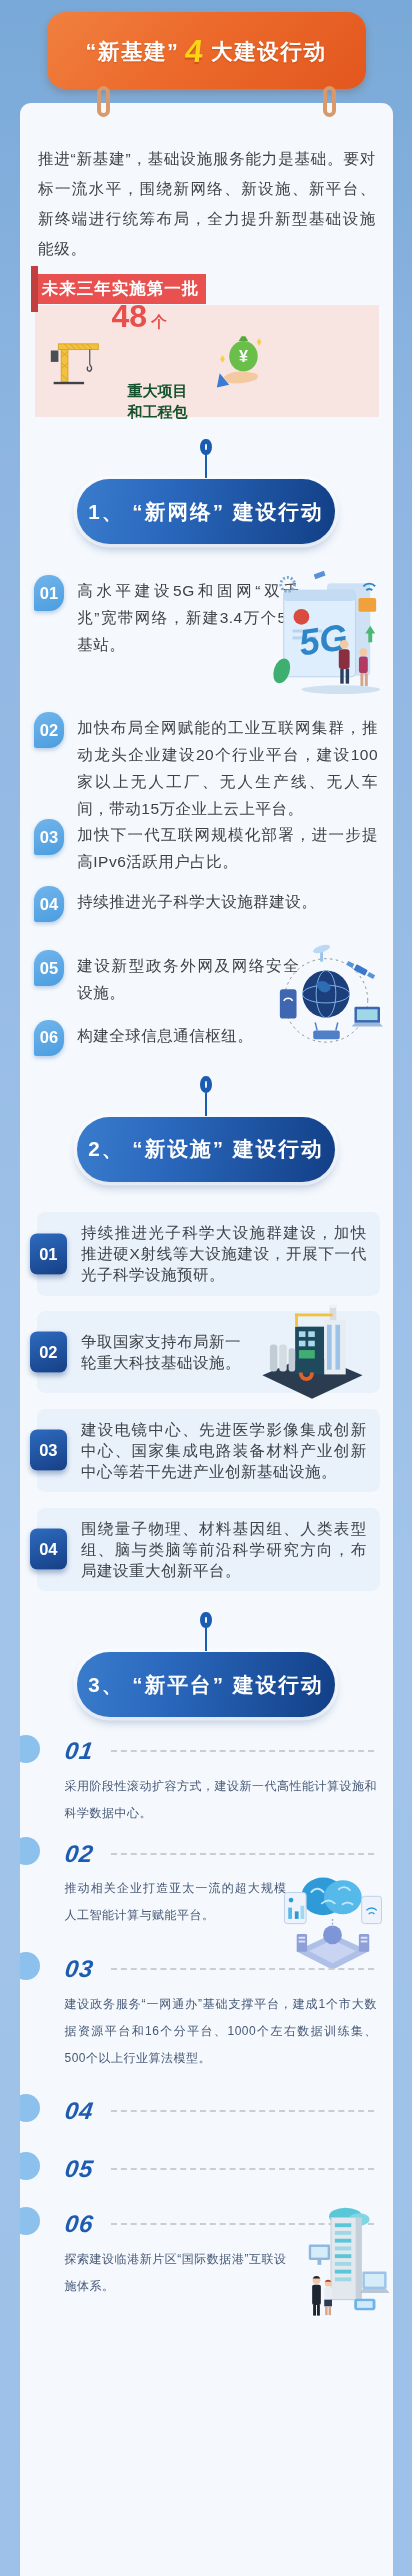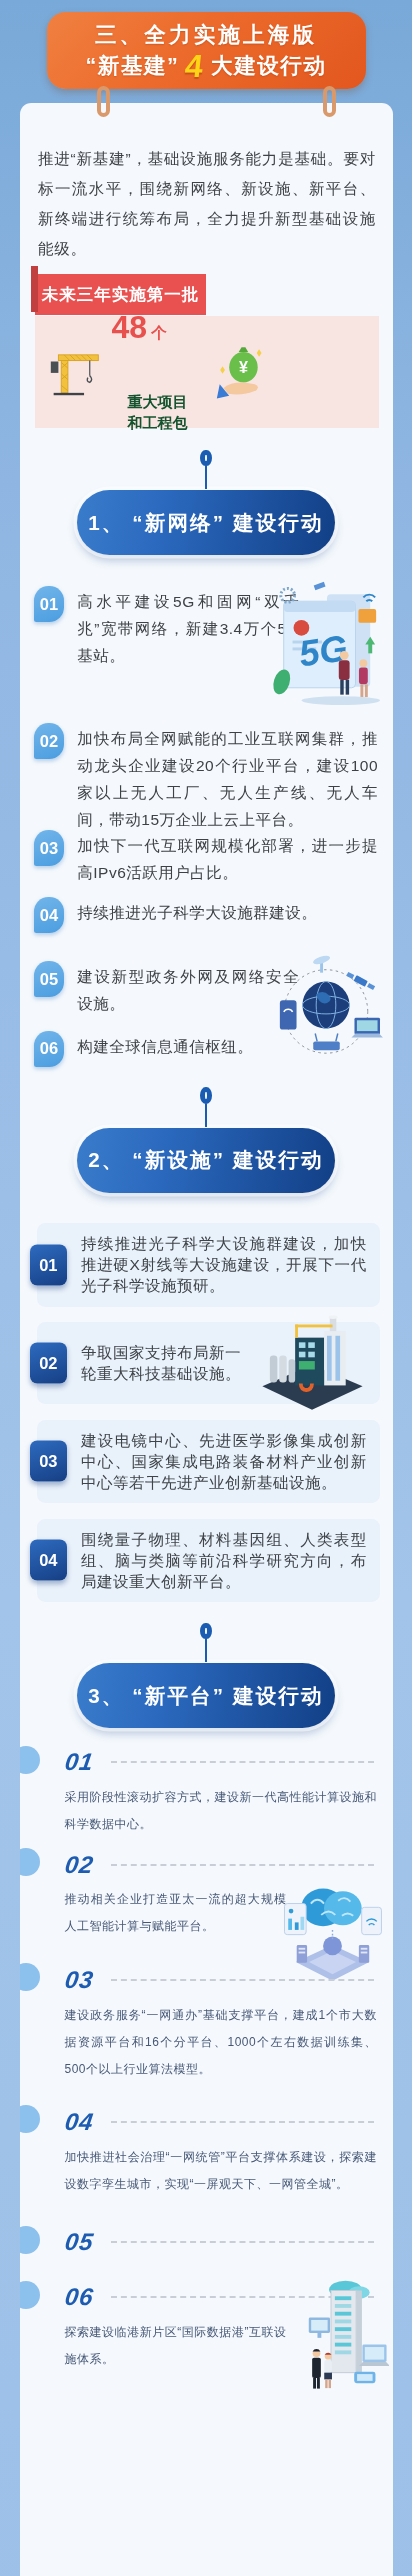--- a/index.html
+++ b/index.html
@@ -27,21 +27,21 @@
     border:4.6px solid #d9996a; border-radius:7.2px; background:transparent; z-index:3;}
   .ring.left{ left:97px; } .ring.right{ right:76px; }
   
   .panel{
     width:373px; margin:14px auto 0; min-height:2562px; position:relative;
     background:#f5f9fd; border-radius:11.3px 11.3px 0 0; overflow:hidden;
   }
   .intro{ padding:41px 16.5px 0 18.5px; font-size:15.5px; line-height:30px;
     color:#3f4347; letter-spacing:0.8px; text-align:justify; }
   
-  .ribbon{ position:relative; margin:10.3px 0 0 15.5px; width:171px; height:41px;
+  .ribbon{ position:relative; margin:10.3px 0 0 15.5px; width:171px; height:30px;
     background:#e8514f; color:#fff; font-size:16.5px; font-weight:bold; letter-spacing:1px;
     display:flex; align-items:center; justify-content:center; z-index:1;}
   .ribbon .fold{ position:absolute; left:-4.1px; top:-8.2px; width:7.2px; height:46px;
     background:#c13f3f; z-index:-1;}
   .stats{ margin:1px 13.4px 0 15.5px; height:112px; background:#f8e5e2;
     display:flex; align-items:center; padding:0 5.2px;}
   .stat{ flex:1; display:flex; align-items:center; gap:7.2px; padding-left:7.2px;}
   .stat .col{ display:flex; flex-direction:column;gap:43px; }
   .stat .num-row{ display:flex; align-items:baseline; gap:4.1px;}
   .stat .num{ color:#e8504d; font-size:32px; font-weight:bold; line-height:1.05;}
@@ -96,21 +96,20 @@
   .mt60{margin-top:31px}.mt55{margin-top:28px}.mt50{margin-top:26px}.mt42{margin-top:21.6px}.mt40{margin-top:20.6px}
   .mt30{margin-top:15.5px}.mt25{margin-top:13px}.mt0{margin-top:0}
   .h240{height:124px}.h208{height:107px}.h104{height:54px}.h70{height:36px}
   .card-tall{min-height:80px}
 </style>
 </head>
 <body>
 
 <div class="banner-wrap">
   <div class="banner">
-    <div class="l1">三、全力实施上海版</div>
     <div class="l2">
       <span>“新基建”</span>
       <span class="big4">4</span>
       <span>大建设行动</span>
     </div>
   </div>
   <span class="ring left"></span>
   <span class="ring right"></span>
 </div>
 
@@ -371,21 +370,20 @@
       </div>
     <div class="s3-text">建设政务服务“一网通办”基础支撑平台，建成1个市大数据资源平台和16个分平台、1000个左右数据训练集、500个以上行业算法模型。</div>
   </div>
 
   <div class="s3-item mt50">
     <span class="s3-semicircle"></span>
     <div class="s3-numrow">
         <span class="s3-num">04</span>
         <span class="s3-dash"></span>
       </div>
-    <div class="s3-text">加快推进社会治理“一网统管”平台支撑体系建设，探索建设数字孪生城市，实现“一屏观天下、一网管全城”。</div>
   </div>
 
   <div class="s3-item mt60">
     <span class="s3-semicircle"></span>
     <div class="s3-numrow">
         <span class="s3-num">05</span>
         <span class="s3-dash"></span>
       </div>
   </div>
 

